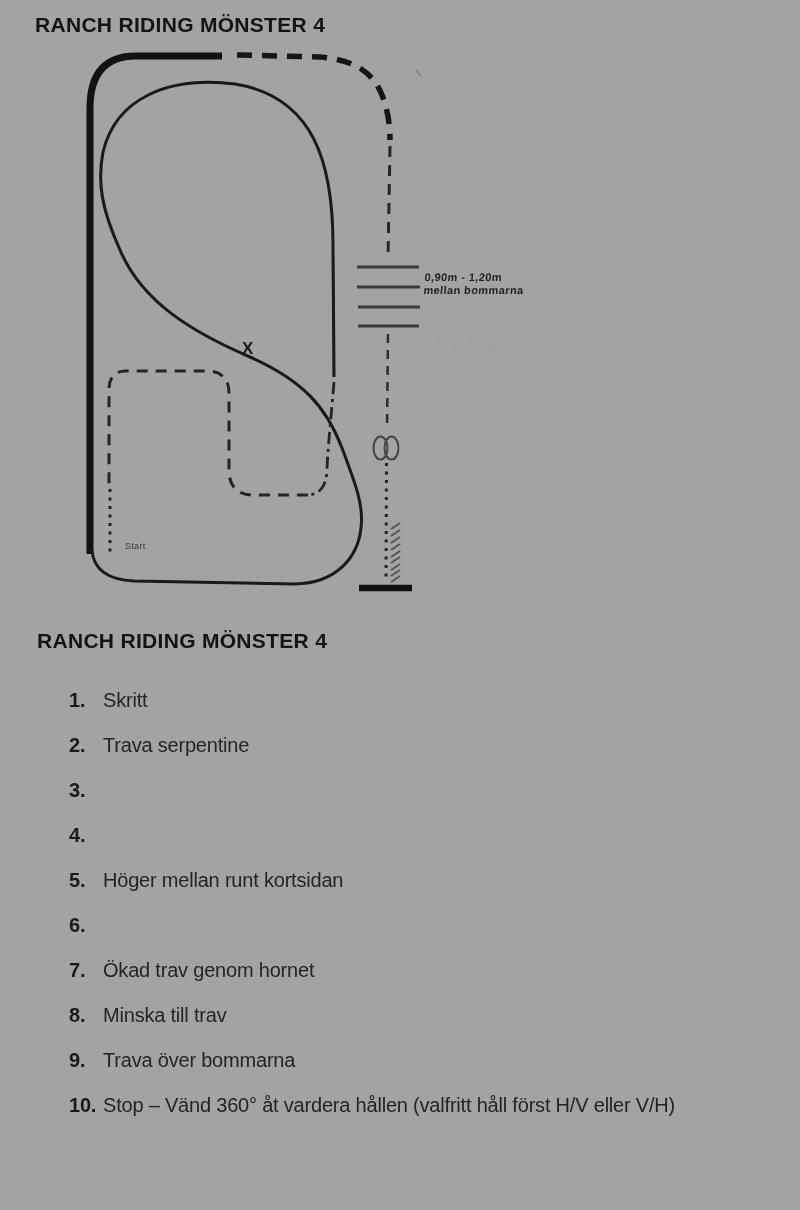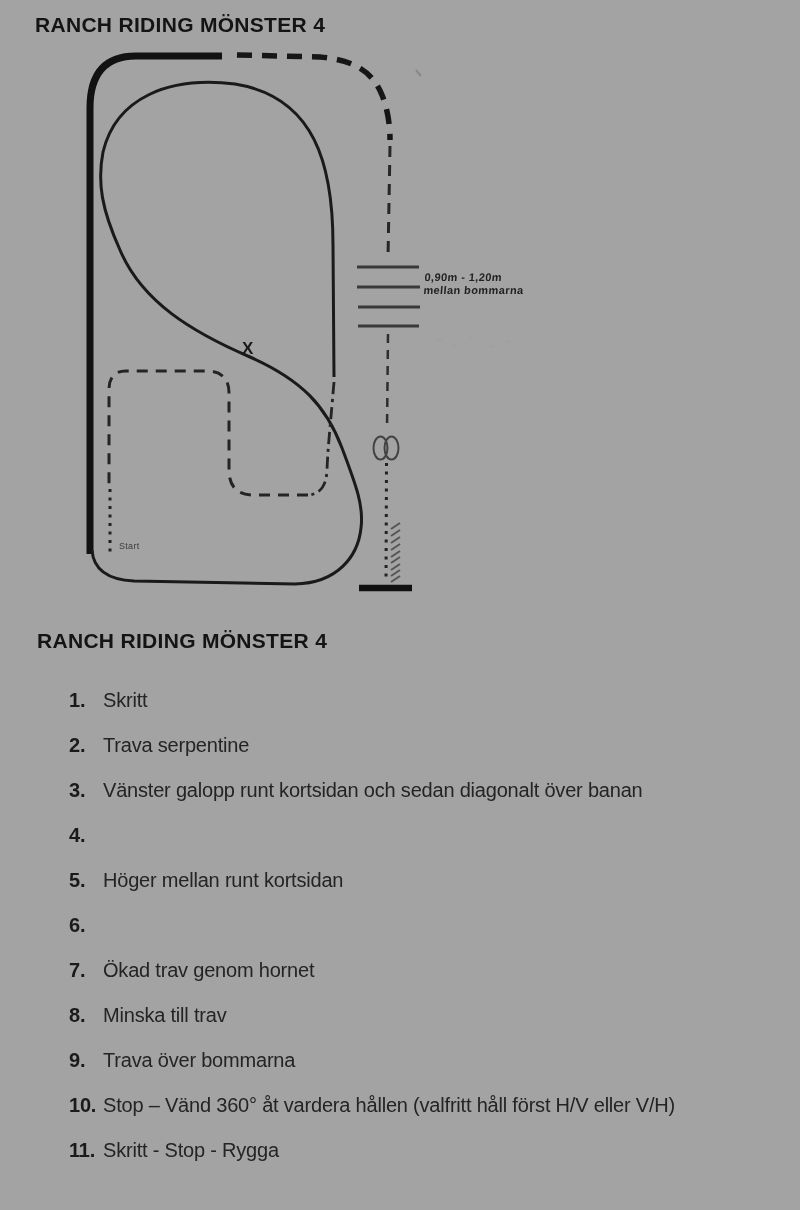--- a/index.html
+++ b/index.html
@@ -20,21 +20,21 @@
     position:absolute; left:37px; top:629px;
     font-size:21px; font-weight:bold; letter-spacing:0.3px;
     color:#141414; white-space:nowrap;
   }
   svg.course { position:absolute; left:0; top:0; }
   .x-label {
     position:absolute; left:242px; top:339px;
     font-size:17px; font-weight:600; color:#1a1a1a;
   }
   .start-label {
-    position:absolute; left:119px; top:541px;
+    position:absolute; left:125px; top:541px;
     font-size:9px; color:#3c3c3c; letter-spacing:0.3px;
   }
   .poles-note {
     position:absolute; left:424px; top:271px;
     font-size:11px; line-height:13px; font-weight:600;
     color:#222; letter-spacing:0.4px;
     transform:skewX(-5deg);
     white-space:nowrap;
   }
   .steps {
@@ -139,21 +139,20 @@
     <li>
       <span class="num">1.</span>
       <span class="txt">Skritt</span>
     </li>
     <li>
       <span class="num">2.</span>
       <span class="txt">Trava serpentine</span>
     </li>
     <li>
       <span class="num">3.</span>
-      <span class="txt">Vänster galopp runt kortsidan och sedan diagonalt över banan</span>
     </li>
     <li>
       <span class="num">4.</span>
     </li>
     <li>
       <span class="num">5.</span>
       <span class="txt">Höger mellan runt kortsidan</span>
     </li>
     <li>
       <span class="num">6.</span>
@@ -167,19 +166,15 @@
       <span class="txt">Minska till trav</span>
     </li>
     <li>
       <span class="num">9.</span>
       <span class="txt">Trava över bommarna</span>
     </li>
     <li>
       <span class="num">10.</span>
       <span class="txt">Stop – Vänd 360° åt vardera hållen (valfritt håll först H/V eller V/H)</span>
     </li>
-    <li>
-      <span class="num">11.</span>
-      <span class="txt">Skritt - Stop - Rygga</span>
-    </li>
   </ol>
 
 </div>
 
 </body></html>

